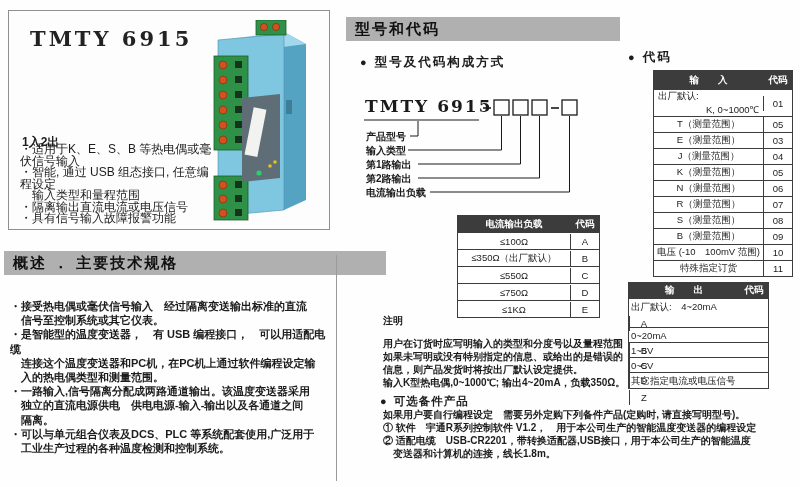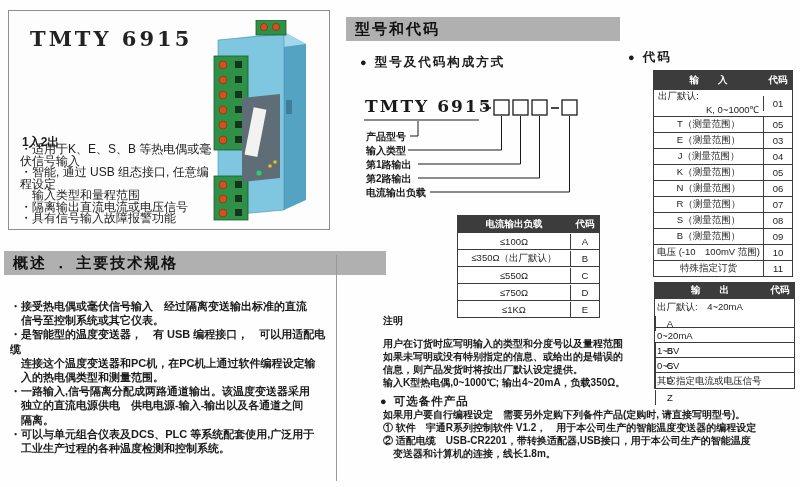--- a/index.html
+++ b/index.html
@@ -33,21 +33,21 @@
   .tbl .c2{width:28px;border-left:1px solid #3c3c3c;text-align:center;padding:2px 0;display:flex;align-items:center;justify-content:center;}
   .input-table{left:629px;top:70px;width:138px;margin-left:24px;}
   .input-table .thead{height:18px;align-items:center;}
   .input-table .tr{height:15px;align-items:center;}
   .input-table .tr.tall{height:26px;}
   .tall .c1{text-align:left;padding-left:4px;}
   .tall .c1 .l2{text-align:right;padding-right:2px;}
   .load-table{left:457px;top:215px;width:141px;}
   .load-table .thead{height:16px;align-items:center;}
   .load-table .tr{height:16px;align-items:center;}
-  .output-table{left:654px;top:282px;width:139px;}
+  .output-table{left:628px;top:282px;width:139px;}
   .output-table .thead{height:15px;align-items:center;}
   .output-table .tr{height:14px;align-items:flex-start;flex-direction:column;}
   .output-table .tr.tall2{height:28px;}
   .output-table .tr.last{height:15px;}
   .note{position:absolute;left:383px;top:314px;width:250px;font-size:10px;line-height:13px;font-weight:600;}
   .note .nt{margin-bottom:10px;}
   .acc-lines{position:absolute;left:383px;top:408px;width:414px;font-size:10px;line-height:13px;font-weight:600;}
 </style>
 </head>
 <body>

